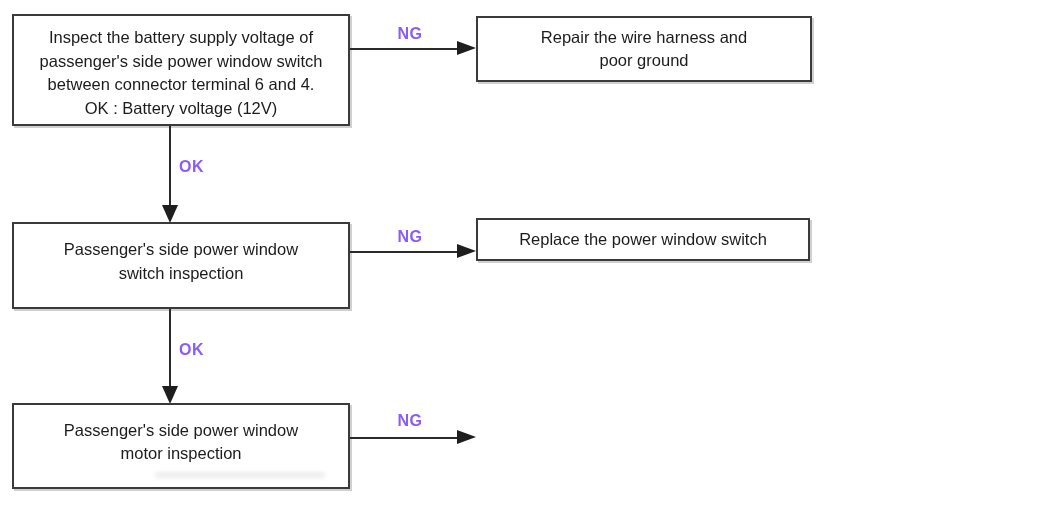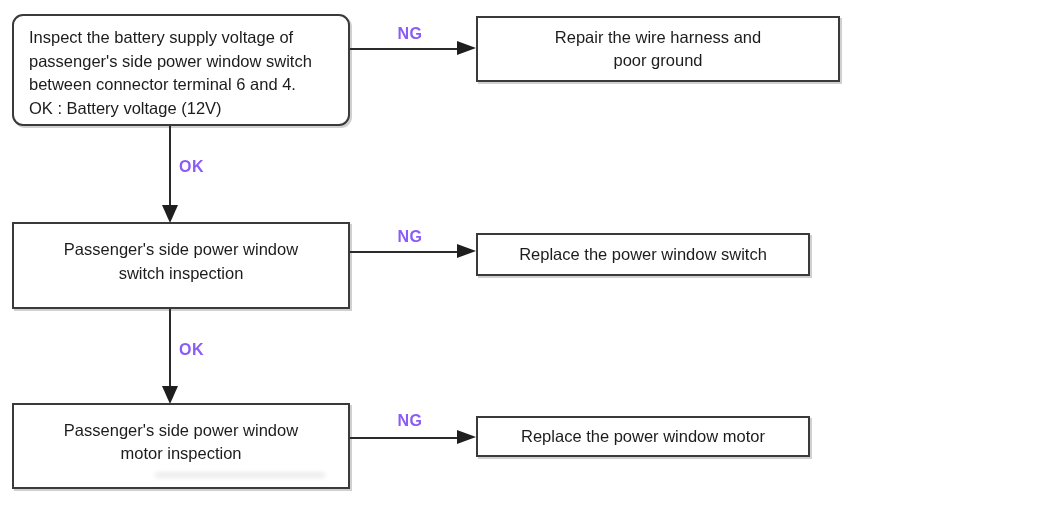--- a/index.html
+++ b/index.html
@@ -23,22 +23,21 @@
     background: #ffffff;
     box-shadow: 2px 2px 0 rgba(150,150,150,0.45);
   }
   .box-text {
     white-space: pre-line;
     font-size: 16.5px;
     line-height: 23.5px;
   }
   .step-first {
     padding: 10px 15px;
-    text-align: left;
-    border-radius: 11px;
+    text-align: center;
   }
   .centered {
     display: flex;
     align-items: center;
     justify-content: center;
     text-align: center;
   }
   .hline {
     position: absolute;
     height: 2px;
@@ -99,21 +98,21 @@
 between connector terminal 6 and 4.
 OK : Battery voltage (12V)</div>
   </div>
 
   <div>
     <div class="branch-label ng-label" style="left:384px; top:25px;">NG</div>
     <div class="hline" style="left:350px; top:48px; width:107px;"></div>
     <div class="arrow-right" style="left:457px; top:41px;"></div>
   </div>
 
-  <div class="box centered" style="left:476px; top:16px; width:364px; height:66px;">
+  <div class="box centered" style="left:476px; top:16px; width:336px; height:66px;">
     <div class="box-text">Repair the wire harness and
 poor ground</div>
   </div>
 
   <div>
     <div class="vline" style="left:169px; top:126px; height:80px;"></div>
     <div class="branch-label" style="left:179px; top:158px;">OK</div>
     <div class="arrow-down" style="left:162px; top:205px;"></div>
   </div>
 
@@ -121,40 +120,37 @@
     <div class="box-text">Passenger's side power window
 switch inspection</div>
   </div>
 
   <div>
     <div class="branch-label ng-label" style="left:384px; top:228px;">NG</div>
     <div class="hline" style="left:350px; top:251px; width:107px;"></div>
     <div class="arrow-right" style="left:457px; top:244px;"></div>
   </div>
 
-  <div class="box centered" style="left:476px; top:233px; width:334px; height:43px;">
+  <div class="box centered" style="left:476px; top:218px; width:334px; height:43px;">
     <div class="box-text">Replace the power window switch</div>
   </div>
 
   <div>
     <div class="vline" style="left:169px; top:309px; height:78px;"></div>
     <div class="branch-label" style="left:179px; top:341px;">OK</div>
     <div class="arrow-down" style="left:162px; top:386px;"></div>
   </div>
 
   <div class="box centered" style="left:12px; top:403px; width:338px; height:86px; padding-bottom:8px;">
     <div class="box-text">Passenger's side power window
 motor inspection</div>
   </div>
 
   <div>
     <div class="branch-label ng-label" style="left:384px; top:412px;">NG</div>
     <div class="hline" style="left:350px; top:437px; width:107px;"></div>
     <div class="arrow-right" style="left:457px; top:430px;"></div>
   </div>
 
-  <div class="box centered" style="left:476px; top:416px; width:334px; height:41px;">
-    <div class="box-text">Replace the power window motor</div>
-  </div>
 
   <div class="scan-artifact"></div>
 
 </div>
 
 </body></html>

